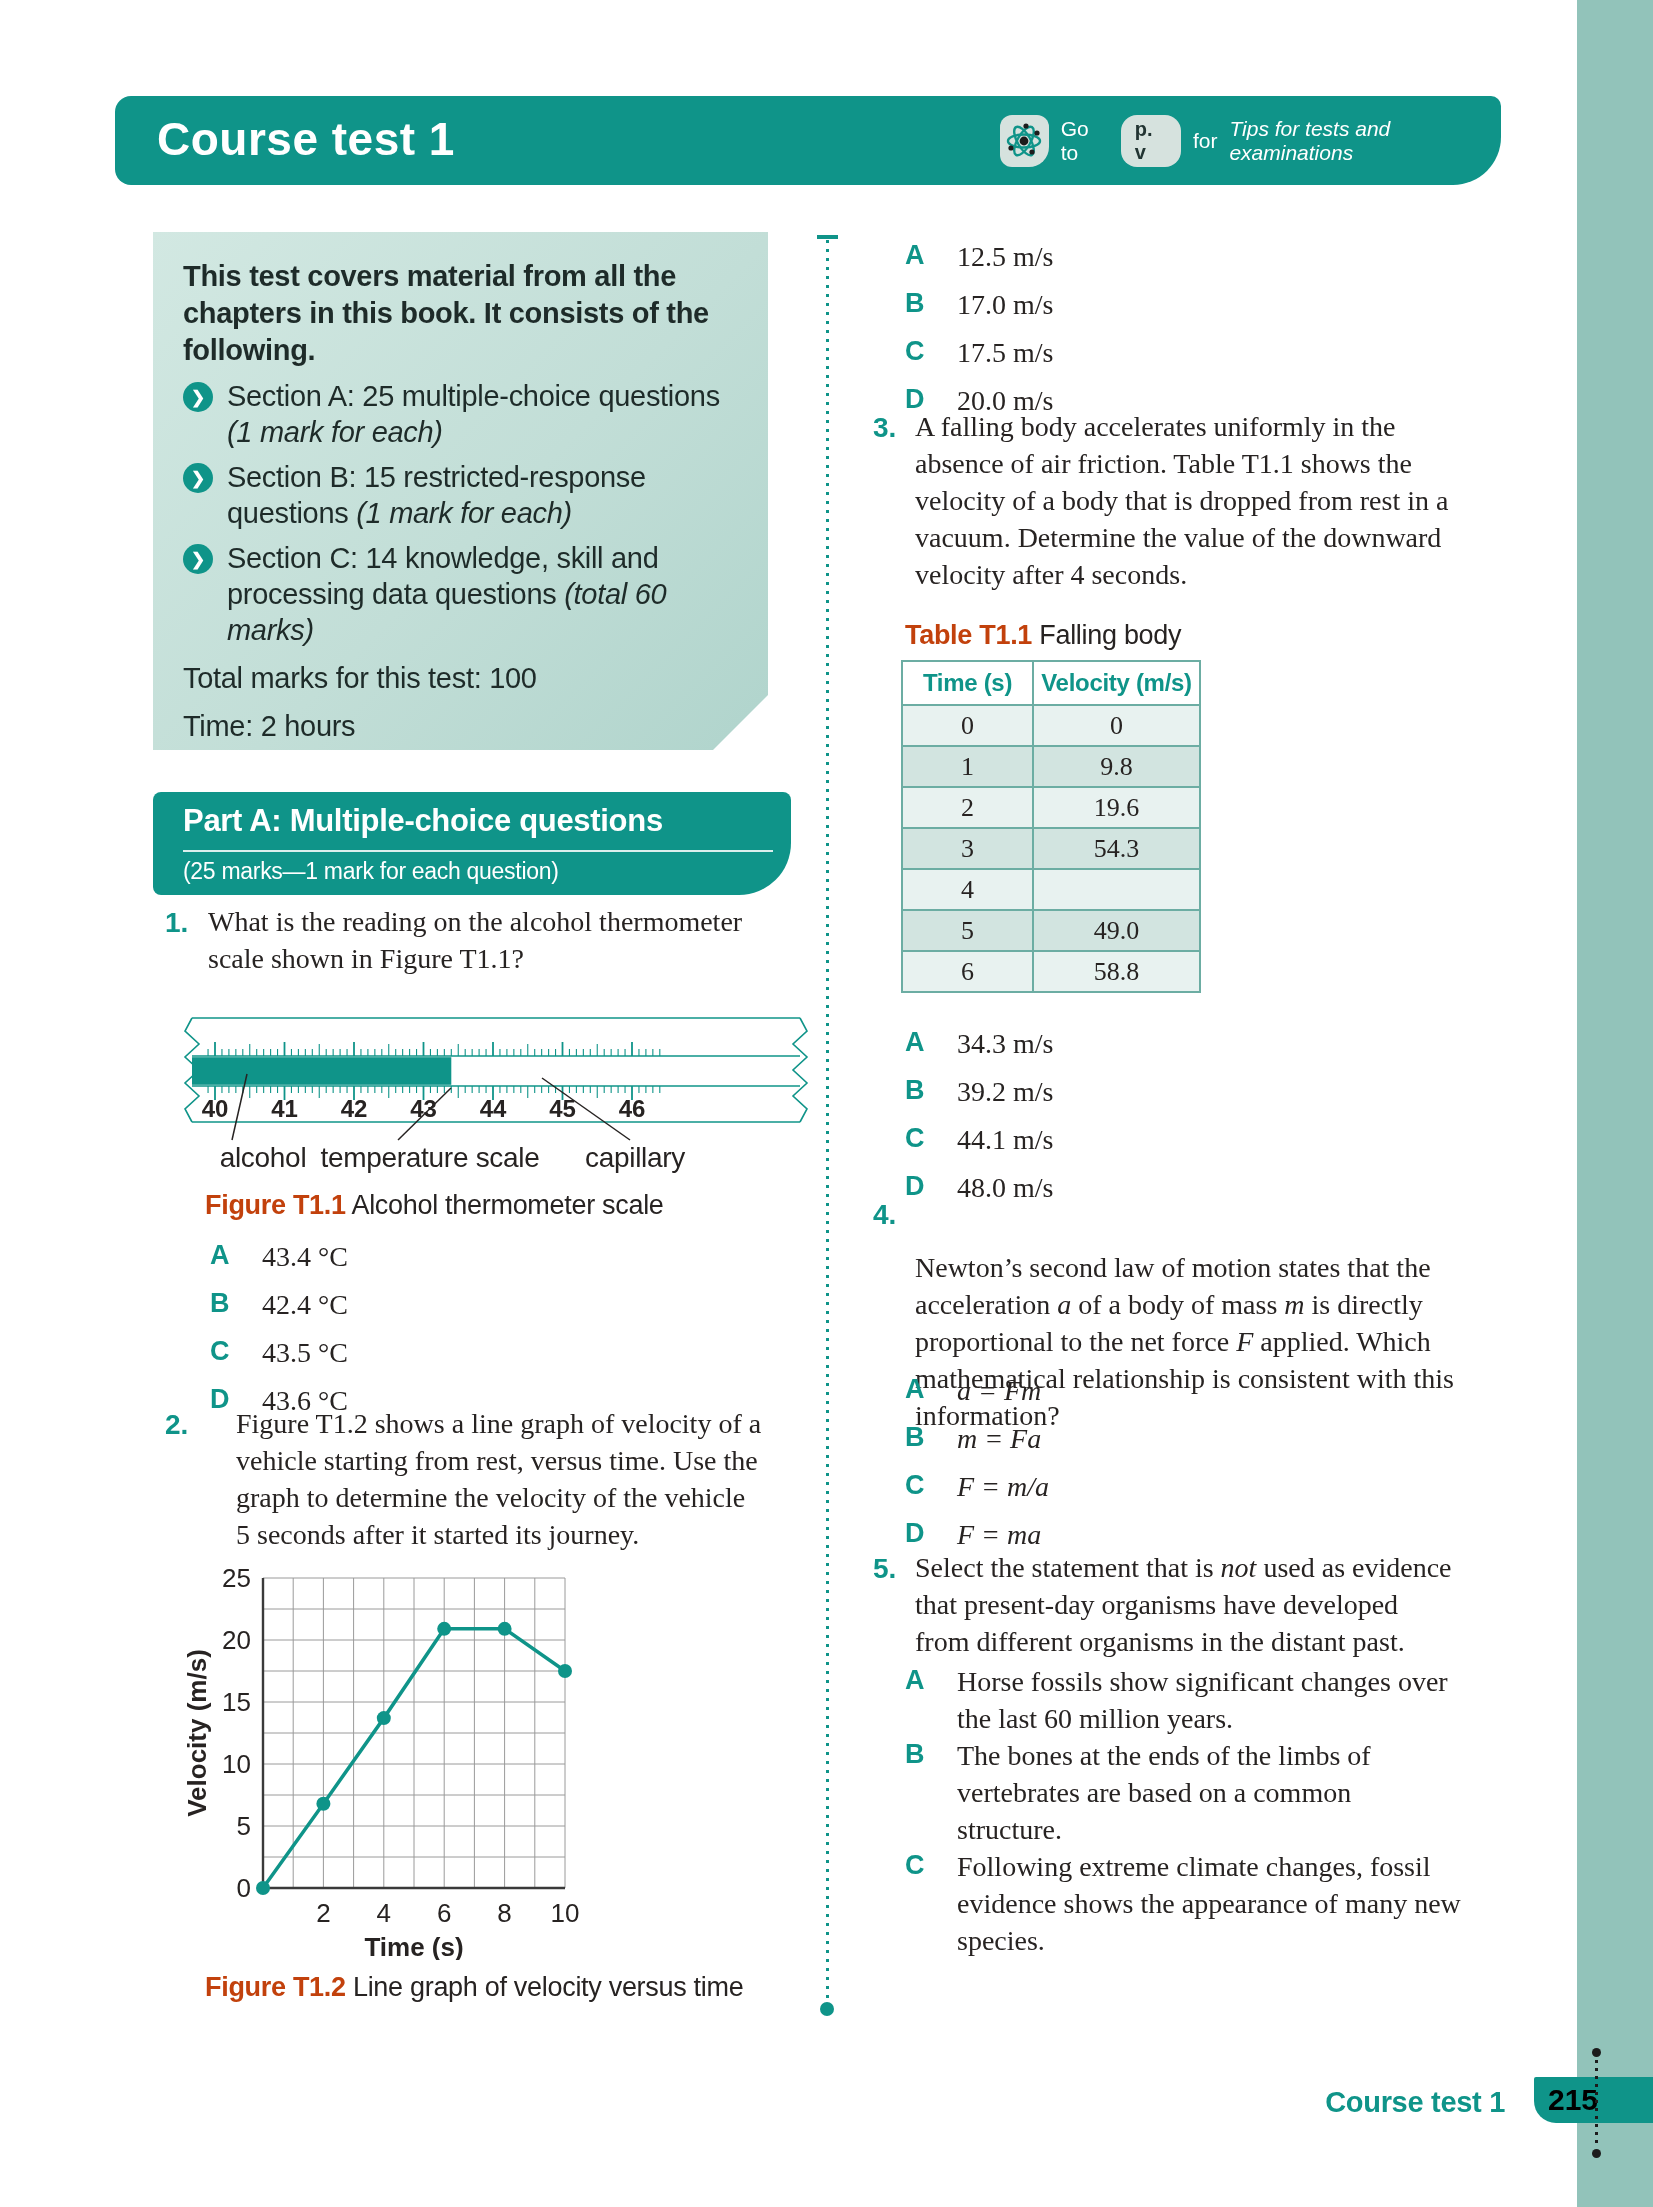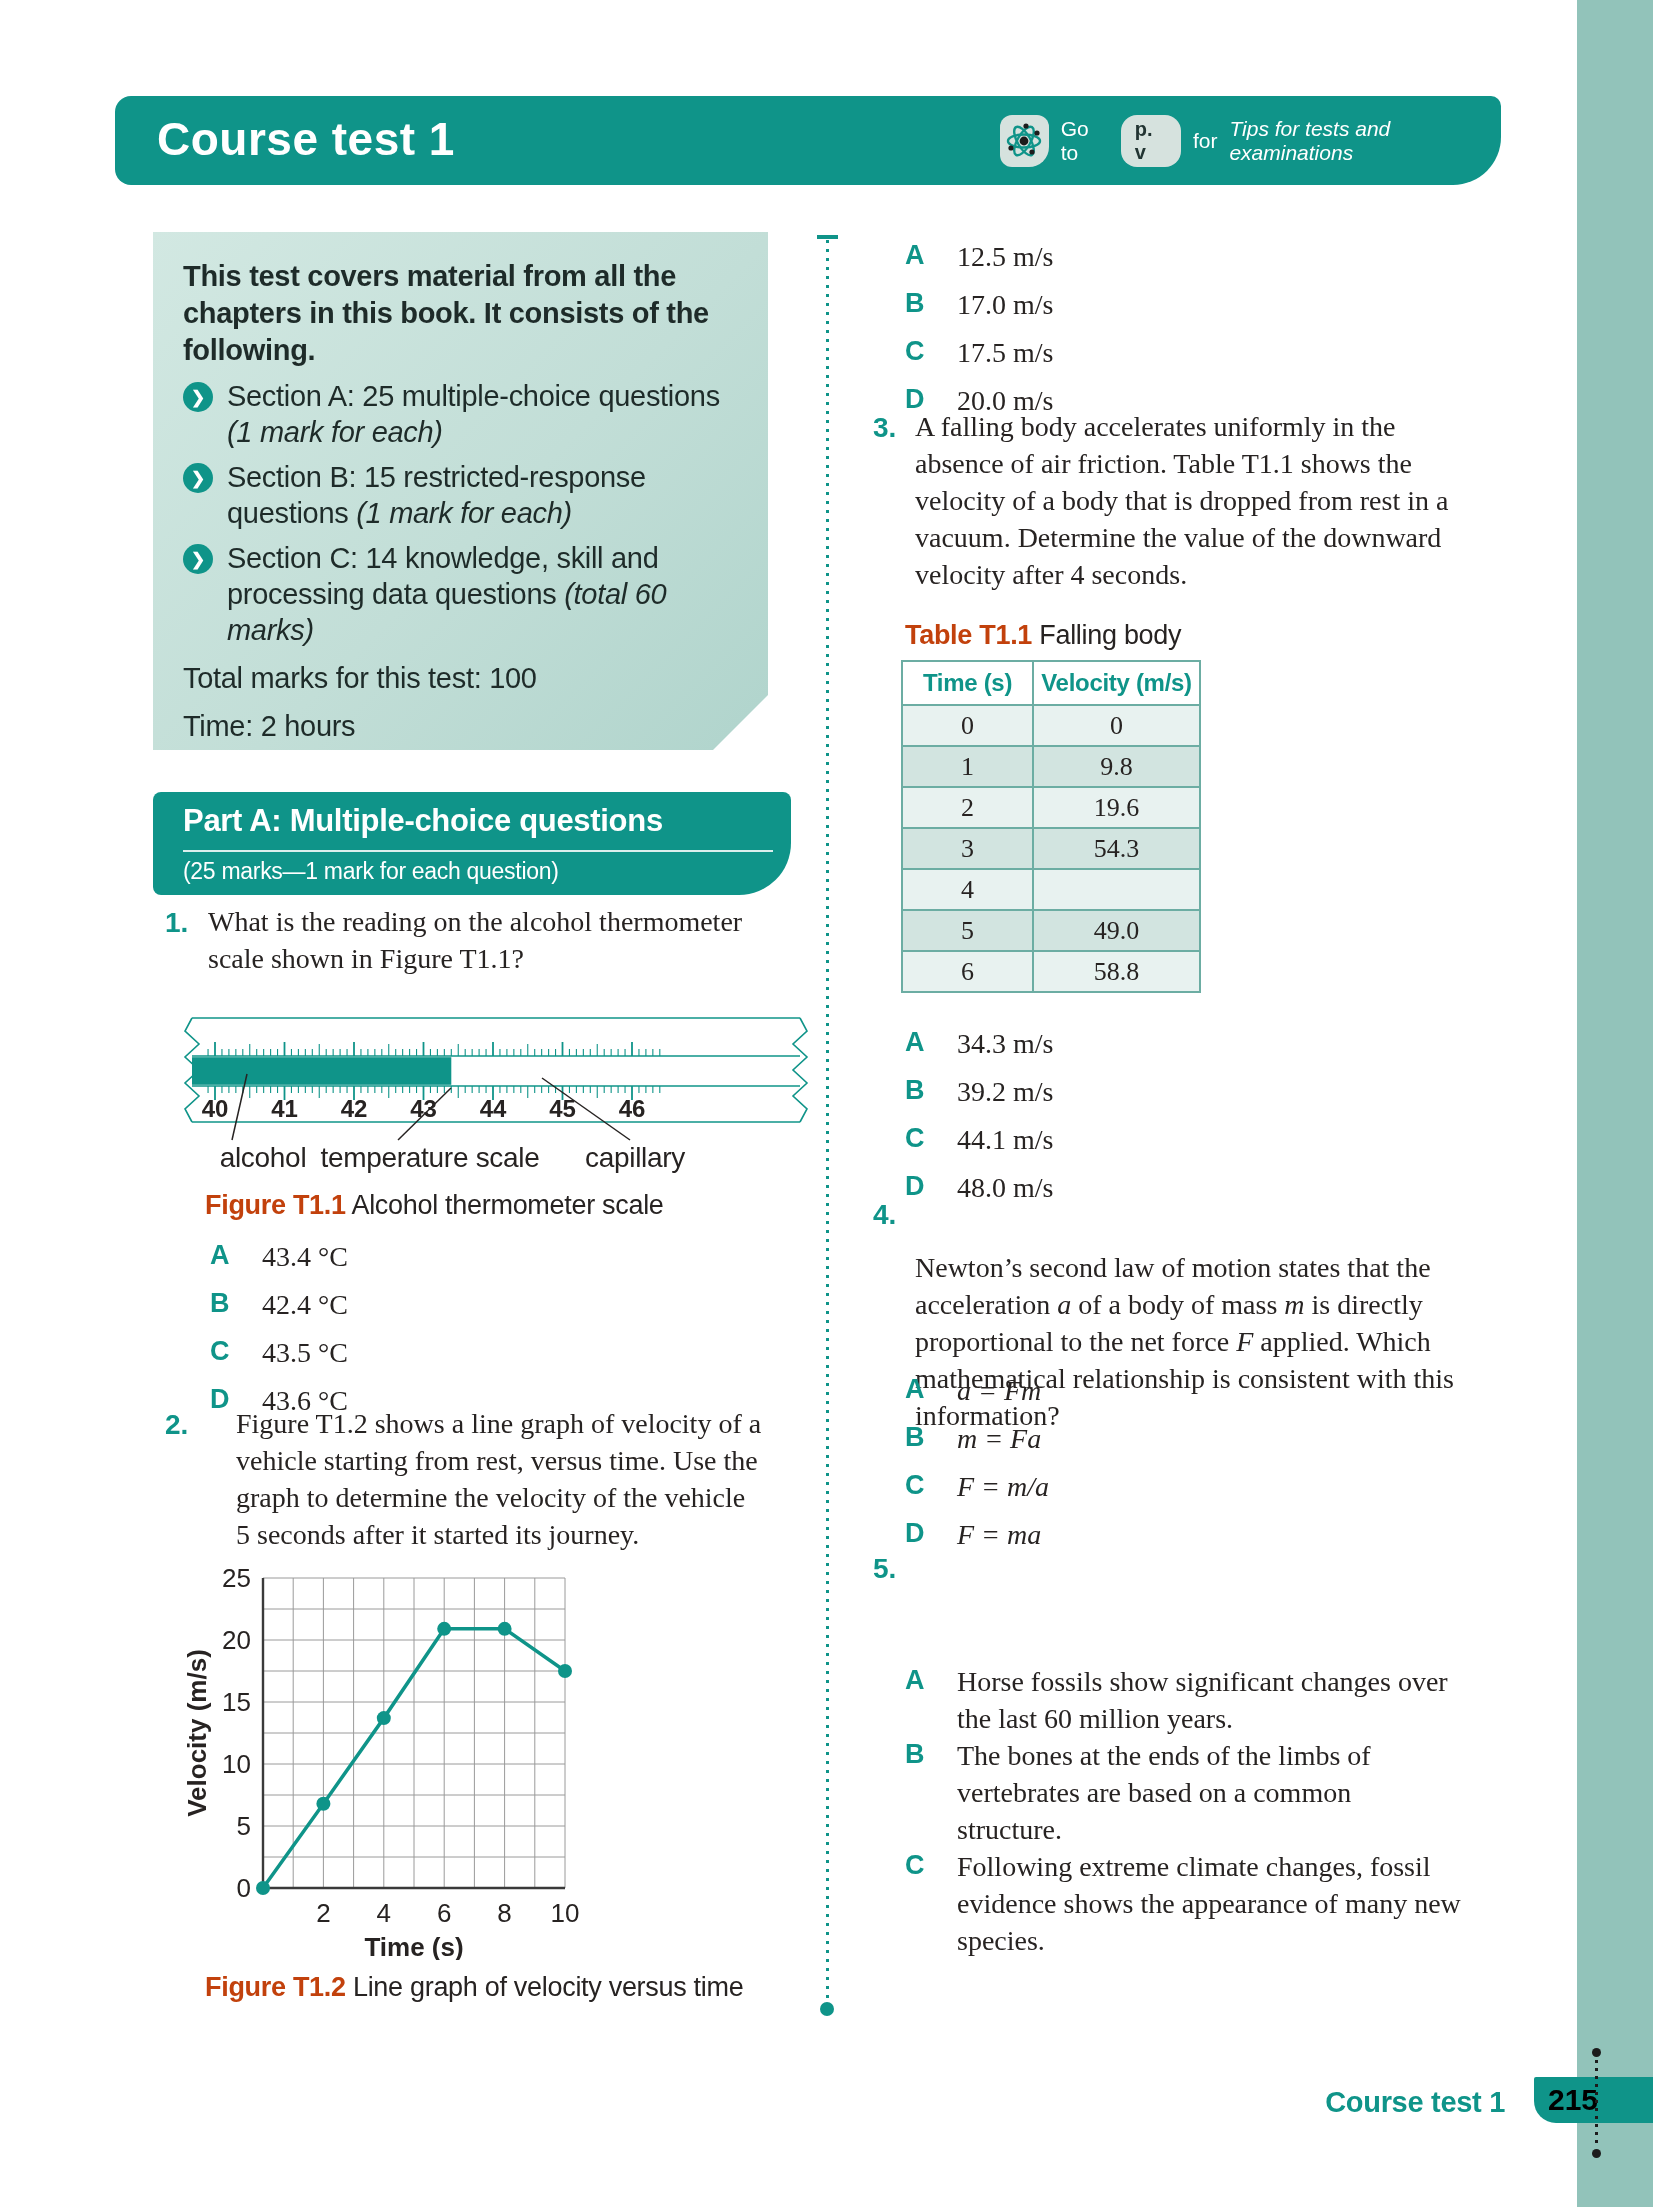--- a/index.html
+++ b/index.html
@@ -492,20 +492,23 @@
         <span class="opt-letter">C</span>
         <span class="opt-text it">F = m/a</span>
       </div>
     <div class="opt">
         <span class="opt-letter">D</span>
         <span class="opt-text it">F = ma</span>
       </div>
   </div>
 
   <div class="qnum abs" style="left:873px;top:1553px;">5.</div>
+  <div class="qtext abs" style="left:915px;top:1549px;"><span>Select the statement that is </span><span class="it">not</span><span> used as evidence
+that present-day organisms have developed
+from different organisms in the distant past.</span></div>
 
   <div class="opts opt-tight" style="left:905px;top:1663px;">
     <div class="opt">
         <span class="opt-letter">A</span>
         <span class="opt-text">Horse fossils show significant changes over
 the last 60 million years.</span>
       </div>
     <div class="opt">
         <span class="opt-letter">B</span>
         <span class="opt-text">The bones at the ends of the limbs of

